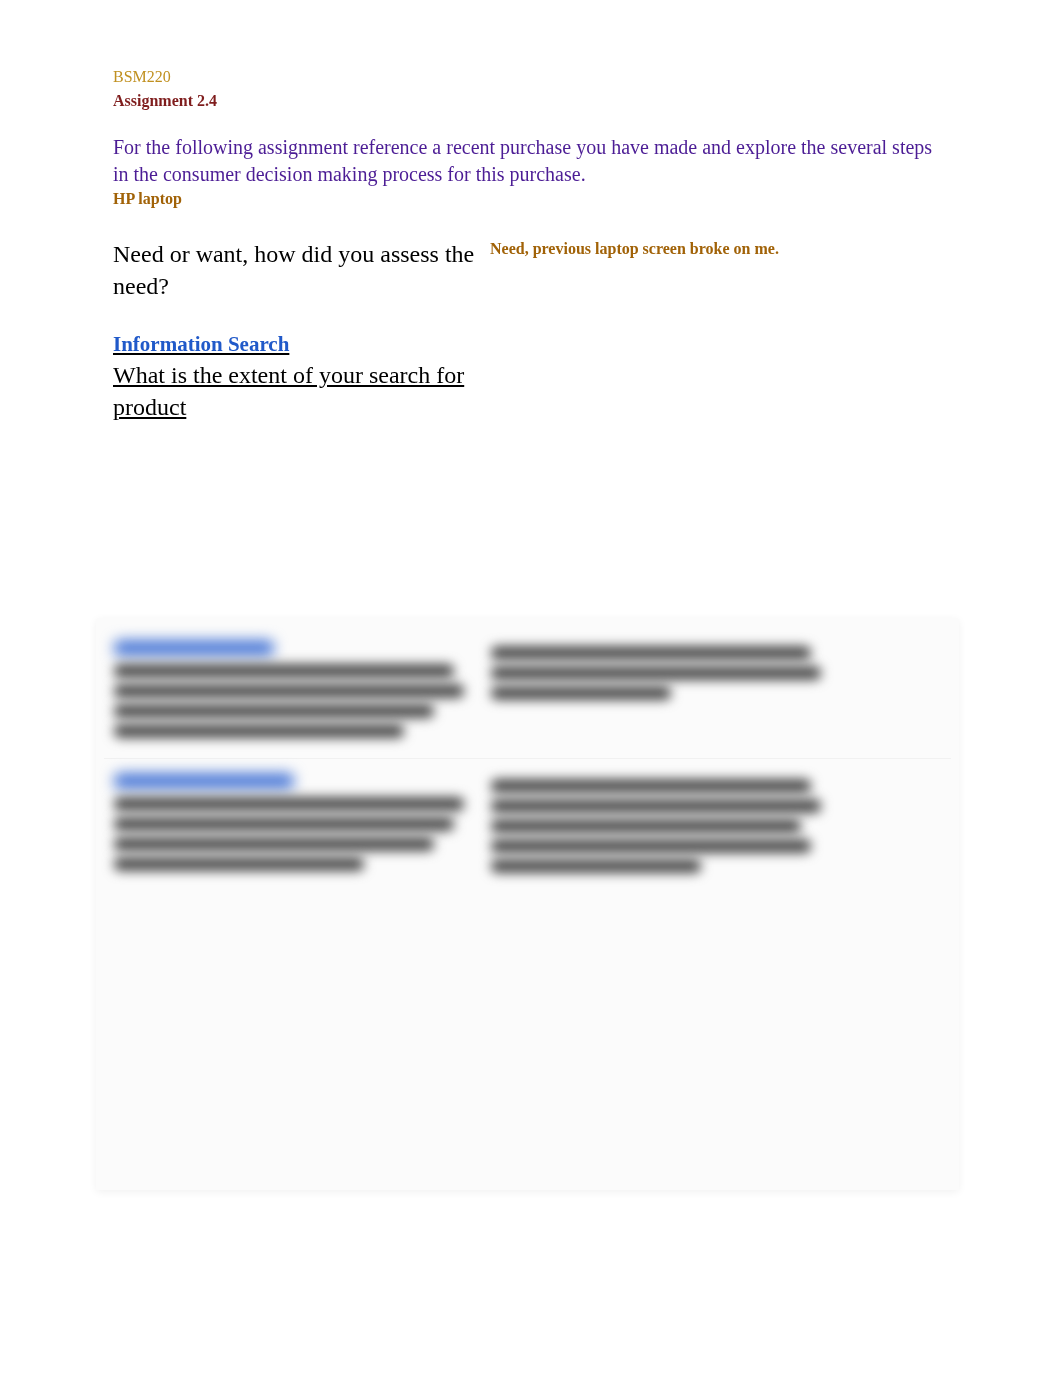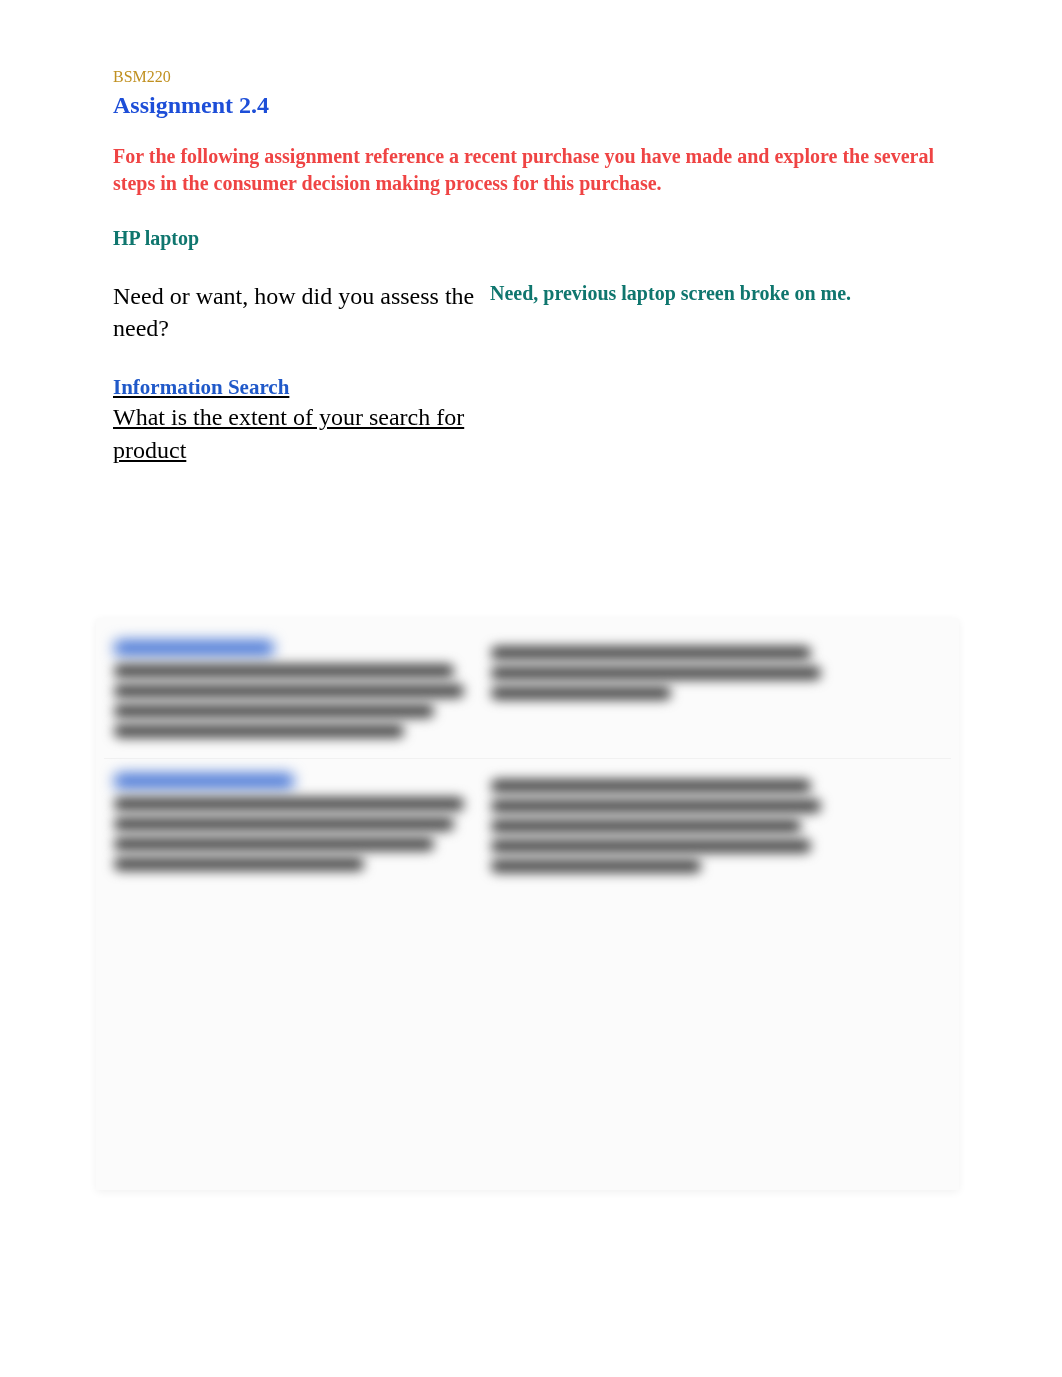--- a/index.html
+++ b/index.html
@@ -26,29 +26,28 @@
       align-items: baseline;
       margin-bottom: 24px;
     }
     .header-left {
       font-weight: bold;
       color: #000;
       font-size: 20px;
     }
     .header-right {
       font-weight: bold;
-      color: #1d4ed8;
-      font-size: 24px;
+      color: #7f1d1d;
+      font-size: 16px;
     }
     .instructions {
-      font-weight: bold;
-      color: #ef4444;
+      font-weight: normal;
+      color: #4c1d95;
       font-size: 20px;
       line-height: 1.35;
-      margin-bottom: 28px;
     }
     .qa-row {
       display: flex;
       margin-bottom: 28px;
       align-items: flex-start;
     }
     .qa-left {
       width: 377px;
       flex-shrink: 0;
     }
@@ -61,23 +60,23 @@
       font-weight: bold;
       font-size: 21px;
       line-height: 1.35;
     }
     .section-sub {
       color: #000;
       font-size: 24px;
       line-height: 1.35;
     }
     .answer {
-      color: #0f766e;
-      font-weight: bold;
-      font-size: 20px;
+      color: #a16207;
+      font-weight: bold;
+      font-size: 16px;
       line-height: 1.35;
     }
     .blurred-area {
       position: absolute;
       left: 96px;
       right: 103px;
       top: 618px;
       bottom: 187px;
       background: #fbfbfb;
       border-radius: 2px;

